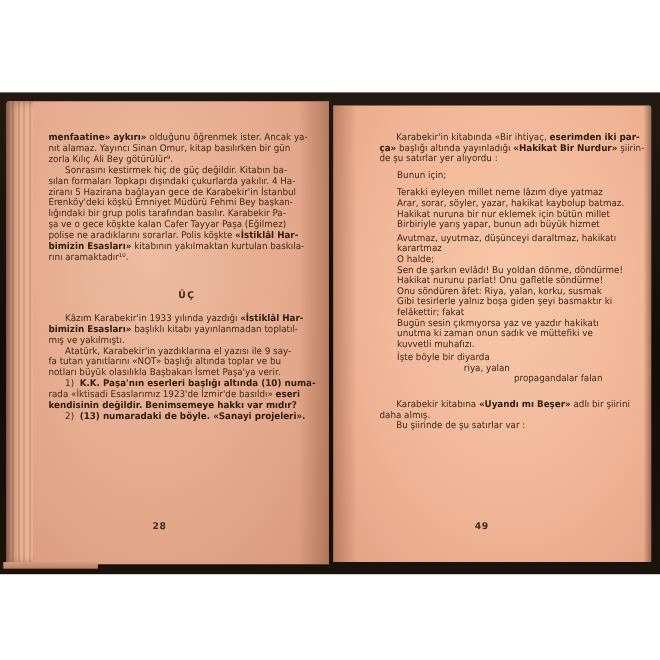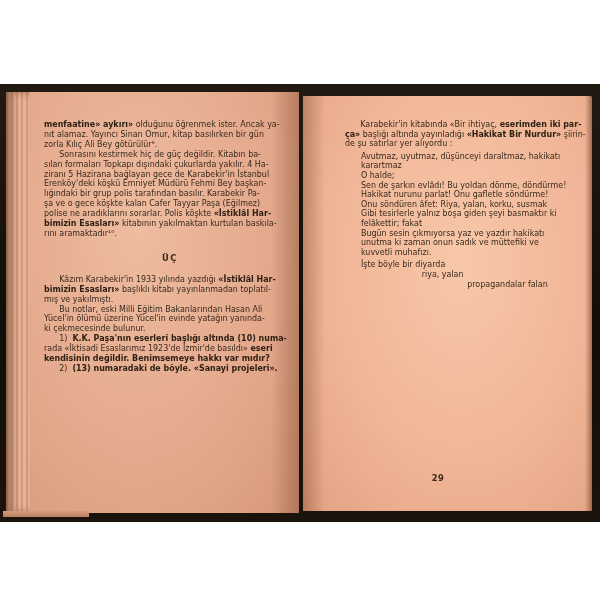--- a/index.html
+++ b/index.html
@@ -50,21 +50,21 @@
   .line{
     display:block;white-space:pre;
     font-size:8.4px;line-height:9.9px;
     color:#38291c;
     transform-origin:0 50%;
     transform:scaleX(0.95);
   }
   .content-right .line{line-height:9.6px;}
   .line b{font-weight:bold;color:#2f2115;}
   .block{margin:0;}
-  .heading{text-align:center;margin:15px 0 11px 0;}
+  .heading{text-align:center;margin:25px 0 11px 0;}
   .heading .line{font-weight:bold;letter-spacing:1.5px;transform:none;white-space:normal;}
   .verse{margin-left:16px;}
   .g-xs{margin-top:3px;}
   .g-s{margin-top:6px;}
   .g-m{margin-top:9px;}
   .g-l{margin-top:14px;}
   .pagenum{
     position:absolute;text-align:center;
     font-size:8.4px;font-weight:bold;color:#3a2b1e;letter-spacing:0.5px;
   }
@@ -97,58 +97,73 @@
         </div>
         <div class="block heading">
           <div class="line">ÜÇ</div>
         </div>
         <div class="block para">
           <div class="line" style="transform: scaleX(0.95);">      Kâzım Karabekir'in 1933 yılında yazdığı <b>«İstiklâl Har-</b></div>
           <div class="line" style="transform: scaleX(0.95);"><b>bimizin Esasları»</b> başlıklı kitabı yayınlanmadan toplatıl-</div>
           <div class="line" style="transform: scaleX(0.95);">mış ve yakılmıştı.</div>
         </div>
         <div class="block para">
-          <div class="line" style="transform: scaleX(0.95);">      Bu notlar, eski Milli Eğitim Bakanlarından Hasan Ali</div>
-          <div class="line" style="transform: scaleX(0.95);">Yücel'in ölümü üzerine Yücel'in evinde yatağın yanında-</div>
-          <div class="line" style="transform: scaleX(0.95);">ki çekmecesinde bulunur.</div>
+          <div class="line" style="transform: scaleX(0.95);">      Atatürk, Karabekir'in yazdıklarına el yazısı ile 9 say-</div>
+          <div class="line" style="transform: scaleX(0.95);">fa tutan yanıtlarını «NOT» başlığı altında toplar ve bu</div>
+          <div class="line" style="transform: scaleX(0.95);">notları büyük olasılıkla Başbakan İsmet Paşa'ya verir.</div>
         </div>
         <div class="block para">
           <div class="line" style="transform: scaleX(0.95);">      1)  <b>K.K. Paşa'nın eserleri başlığı altında (10) numa-</b></div>
           <div class="line" style="transform: scaleX(0.95);">rada «İktisadi Esaslarımız 1923'de İzmir'de basıldı» <b>eseri</b></div>
           <div class="line" style="transform: scaleX(0.95);"><b>kendisinin değildir. Benimsemeye hakkı var mıdır?</b></div>
         </div>
         <div class="block para">
           <div class="line" style="transform: scaleX(0.95);">      2)  <b>(13) numaradaki de böyle. «Sanayi projeleri».</b></div>
         </div>
       </div>
+    <div class="pagenum pagenum-left">28</div>
   </div>
 
   <div class="page page-right">
     <div class="content content-right" id="content-right">
         <div class="block para">
           <div class="line" style="transform: scaleX(0.95);">      Karabekir'in kitabında «Bir ihtiyaç, <b>eserimden iki par-</b></div>
           <div class="line" style="transform: scaleX(0.95);"><b>ça»</b> başlığı altında yayınladığı <b>«Hakikat Bir Nurdur»</b> şiirin-</div>
           <div class="line" style="transform: scaleX(0.95);">de şu satırlar yer alıyordu :</div>
+        </div>
+        <div class="block verse g-s">
+          <div class="line" style="transform: scaleX(0.95);">Bunun için;</div>
+        </div>
+        <div class="block verse g-s">
+          <div class="line" style="transform: scaleX(0.95);">Terakki eyleyen millet neme lâzım diye yatmaz</div>
+          <div class="line" style="transform: scaleX(0.95);">Arar, sorar, söyler, yazar, hakikat kaybolup batmaz.</div>
+          <div class="line" style="transform: scaleX(0.95);">Hakikat nuruna bir nur eklemek için bütün millet</div>
+          <div class="line" style="transform: scaleX(0.95);">Birbiriyle yarış yapar, bunun adı büyük hizmet</div>
         </div>
         <div class="block verse g-xs">
           <div class="line" style="transform: scaleX(0.95);">Avutmaz, uyutmaz, düşünceyi daraltmaz, hakikatı</div>
           <div class="line" style="transform: scaleX(0.95);">karartmaz</div>
           <div class="line" style="transform: scaleX(0.95);">O halde;</div>
           <div class="line" style="transform: scaleX(0.95);">Sen de şarkın evlâdı! Bu yoldan dönme, döndürme!</div>
           <div class="line" style="transform: scaleX(0.95);">Hakikat nurunu parlat! Onu gafletle söndürme!</div>
           <div class="line" style="transform: scaleX(0.95);">Onu söndüren âfet: Riya, yalan, korku, susmak</div>
           <div class="line" style="transform: scaleX(0.95);">Gibi tesirlerle yalnız boşa giden şeyi basmaktır ki</div>
           <div class="line" style="transform: scaleX(0.95);">felâkettir; fakat</div>
           <div class="line" style="transform: scaleX(0.95);">Bugün sesin çıkmıyorsa yaz ve yazdır hakikatı</div>
           <div class="line" style="transform: scaleX(0.95);">unutma ki zaman onun sadık ve müttefiki ve</div>
           <div class="line" style="transform: scaleX(0.95);">kuvvetli muhafızı.</div>
         </div>
         <div class="block verse g-xs">
           <div class="line" style="transform: scaleX(0.95);">İşte böyle bir diyarda</div>
           <div class="line" style="transform: scaleX(0.95);">                        riya, yalan</div>
           <div class="line" style="transform: scaleX(0.95);">                                          propagandalar falan</div>
         </div>
+        <div class="block para g-l">
+          <div class="line" style="transform: scaleX(0.95);">      Karabekir kitabına <b>«Uyandı mı Beşer»</b> adlı bir şiirini</div>
+          <div class="line" style="transform: scaleX(0.95);">daha almış.</div>
+          <div class="line" style="transform: scaleX(0.95);">      Bu şiirinde de şu satırlar var :</div>
+        </div>
       </div>
-    <div class="pagenum pagenum-right">29</div>
+    <div class="pagenum pagenum-right">49</div>
   </div>
 
   <div class="stack-bottom"></div>
 </div>
 
 </body></html>

